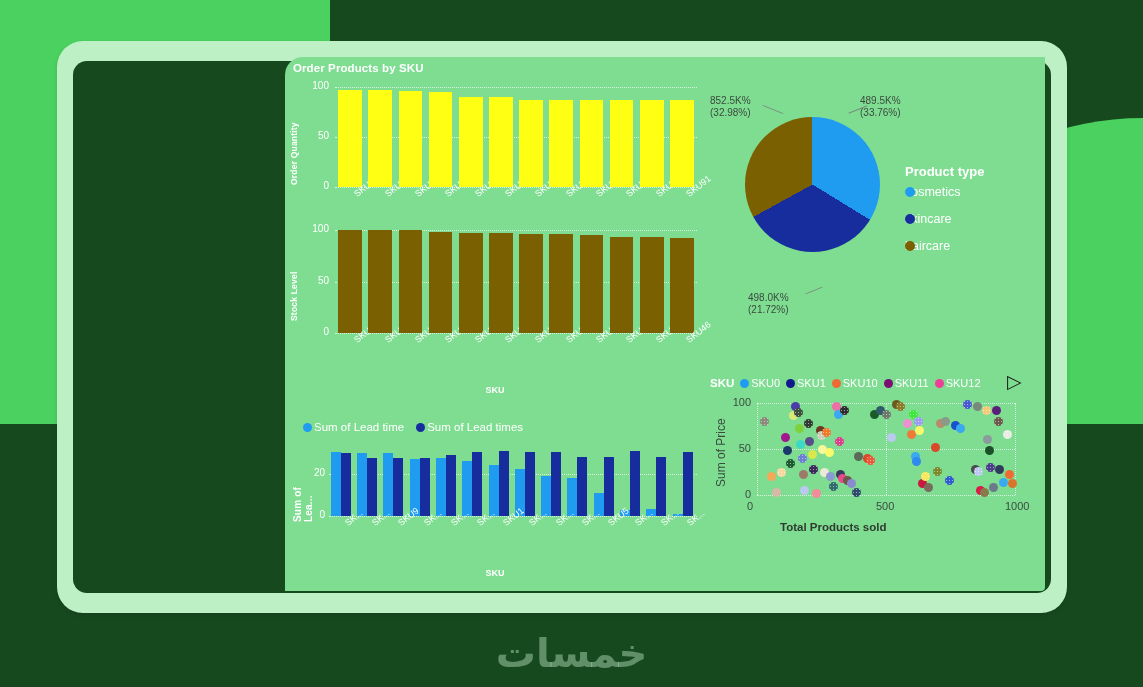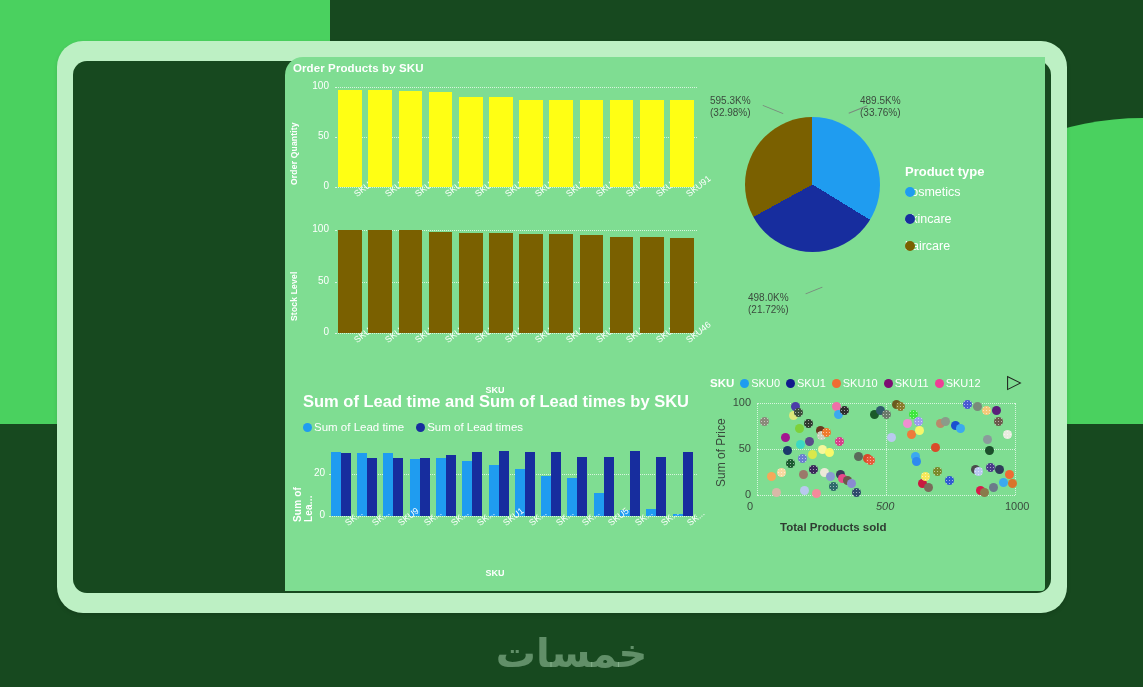--- a/index.html
+++ b/index.html
@@ -235,21 +235,20 @@
         <div class="xlab" style="left: 288.997px; top: 107px; font-size: 9px; transform: rotate(-38deg);">SKU45</div>
         <div class="bar" style="left: 304.985px; width: 23.53px; height: 95.79px; background: rgb(122, 96, 0);"></div>
         <div class="xlab" style="left: 319.163px; top: 107px; font-size: 9px; transform: rotate(-38deg);">SKU7</div>
         <div class="bar" style="left: 335.152px; width: 23.53px; height: 94.76px; background: rgb(122, 96, 0);"></div>
         <div class="xlab" style="left: 349.33px; top: 107px; font-size: 9px; transform: rotate(-38deg);">SKU46</div>
       </div>
     <div class="axis-x-title" style="left:140px; top:160px; width:140px;">SKU</div>
   </div>
 
   <div class="c3">
-    <div class="title">Sum of Lead time and Sum of Lead times by SKU</div>
     <div class="legend-row" id="c3-legend" style="left:18px; top:31px;">
         <span class="legend-item">
           <span class="legend-dot" style="background: rgb(31, 156, 240);"></span>
           <span class="legend-txt">Sum of Lead time</span>
         </span>
         <span class="legend-item">
           <span class="legend-dot" style="background: rgb(23, 45, 158);"></span>
           <span class="legend-txt">Sum of Lead times</span>
         </span>
       </div>
@@ -301,21 +300,21 @@
         <div class="xlab" style="left: 303.6px; top: 72px; font-size: 9px;">SK...</div>
         <div class="xlab" style="left: 329.886px; top: 72px; font-size: 9px;">SK...</div>
         <div class="xlab" style="left: 356.171px; top: 72px; font-size: 9px;">SK...</div>
       </div>
     <div class="axis-x-title" style="left:160px; top:178px; width:100px;">SKU</div>
   </div>
 
   <div class="pie-wrap">
     <div class="pie" id="pie-disc" style="background: conic-gradient(rgb(31, 156, 240) 0%, rgb(31, 156, 240) 33.76%, rgb(23, 45, 158) 33.76%, rgb(23, 45, 158) 67.02%, rgb(122, 96, 0) 67.02%, rgb(122, 96, 0) 100%);"></div>
     <div class="pie-lab" style="left:0px; top:8px;">
-      <span>595.3K%</span><br>
+      <span>852.5K%</span><br>
       <span>(32.98%)</span>
     </div>
     <div class="pie-lab" style="left:150px; top:8px;">
       <span>489.5K%</span><br>
       <span>(33.76%)</span>
     </div>
     <div class="pie-lab" style="left:38px; top:205px;">
       <span>498.0K%</span><br>
       <span>(21.72%)</span>
     </div>
@@ -363,21 +362,21 @@
           <span class="d" style="background: rgb(239, 63, 150);"></span>
           <span class="t">SKU12</span>
         </span>
       </div>
     <div class="sc-next">▷</div>
     <div class="sc-ylab" style="left:4px; top:84px; height:78px;">Sum of Price</div>
     <div class="sc-plot" id="sc-plot">
         <div class="vgrid" style="left: 0px; top: 0px; height: 92px;"></div>
         <div class="sc-xlab" style="left: -10px; top: 97px;">0</div>
         <div class="vgrid" style="left: 129px; top: 0px; height: 92px;"></div>
-        <div class="sc-xlab" style="left: 119px; top: 97px; font-style: italic;">500</div>
+        <div class="sc-xlab" style="left: 119px; top: 97px;">500</div>
         <div class="vgrid" style="left: 258px; top: 0px; height: 92px;"></div>
         <div class="sc-xlab" style="left: 248px; top: 97px;">1000</div>
         <div class="gridline" style="left: 0px; top: 0px; width: 258px; border-top-color: rgb(216, 245, 223);"></div>
         <div class="sc-xlab" style="left: -32px; top: -7px; width: 26px; text-align: right;">100</div>
         <div class="gridline" style="left: 0px; top: 46px; width: 258px; border-top-color: rgb(216, 245, 223);"></div>
         <div class="sc-xlab" style="left: -32px; top: 39px; width: 26px; text-align: right;">50</div>
         <div class="gridline" style="left: 0px; top: 92px; width: 258px; border-top-color: rgb(216, 245, 223);"></div>
         <div class="sc-xlab" style="left: -32px; top: 85px; width: 26px; text-align: right;">0</div>
         <div class="dot" style="left: 3.24px; top: 13.9px; width: 9px; height: 9px; background: radial-gradient(rgba(255, 255, 255, 0.55) 28%, transparent 30%) 0% 0% / 3px 3px rgb(138, 138, 122);"></div>
         <div class="dot" style="left: 9.69px; top: 69.1px; width: 9px; height: 9px; background: rgb(245, 168, 90);"></div>

